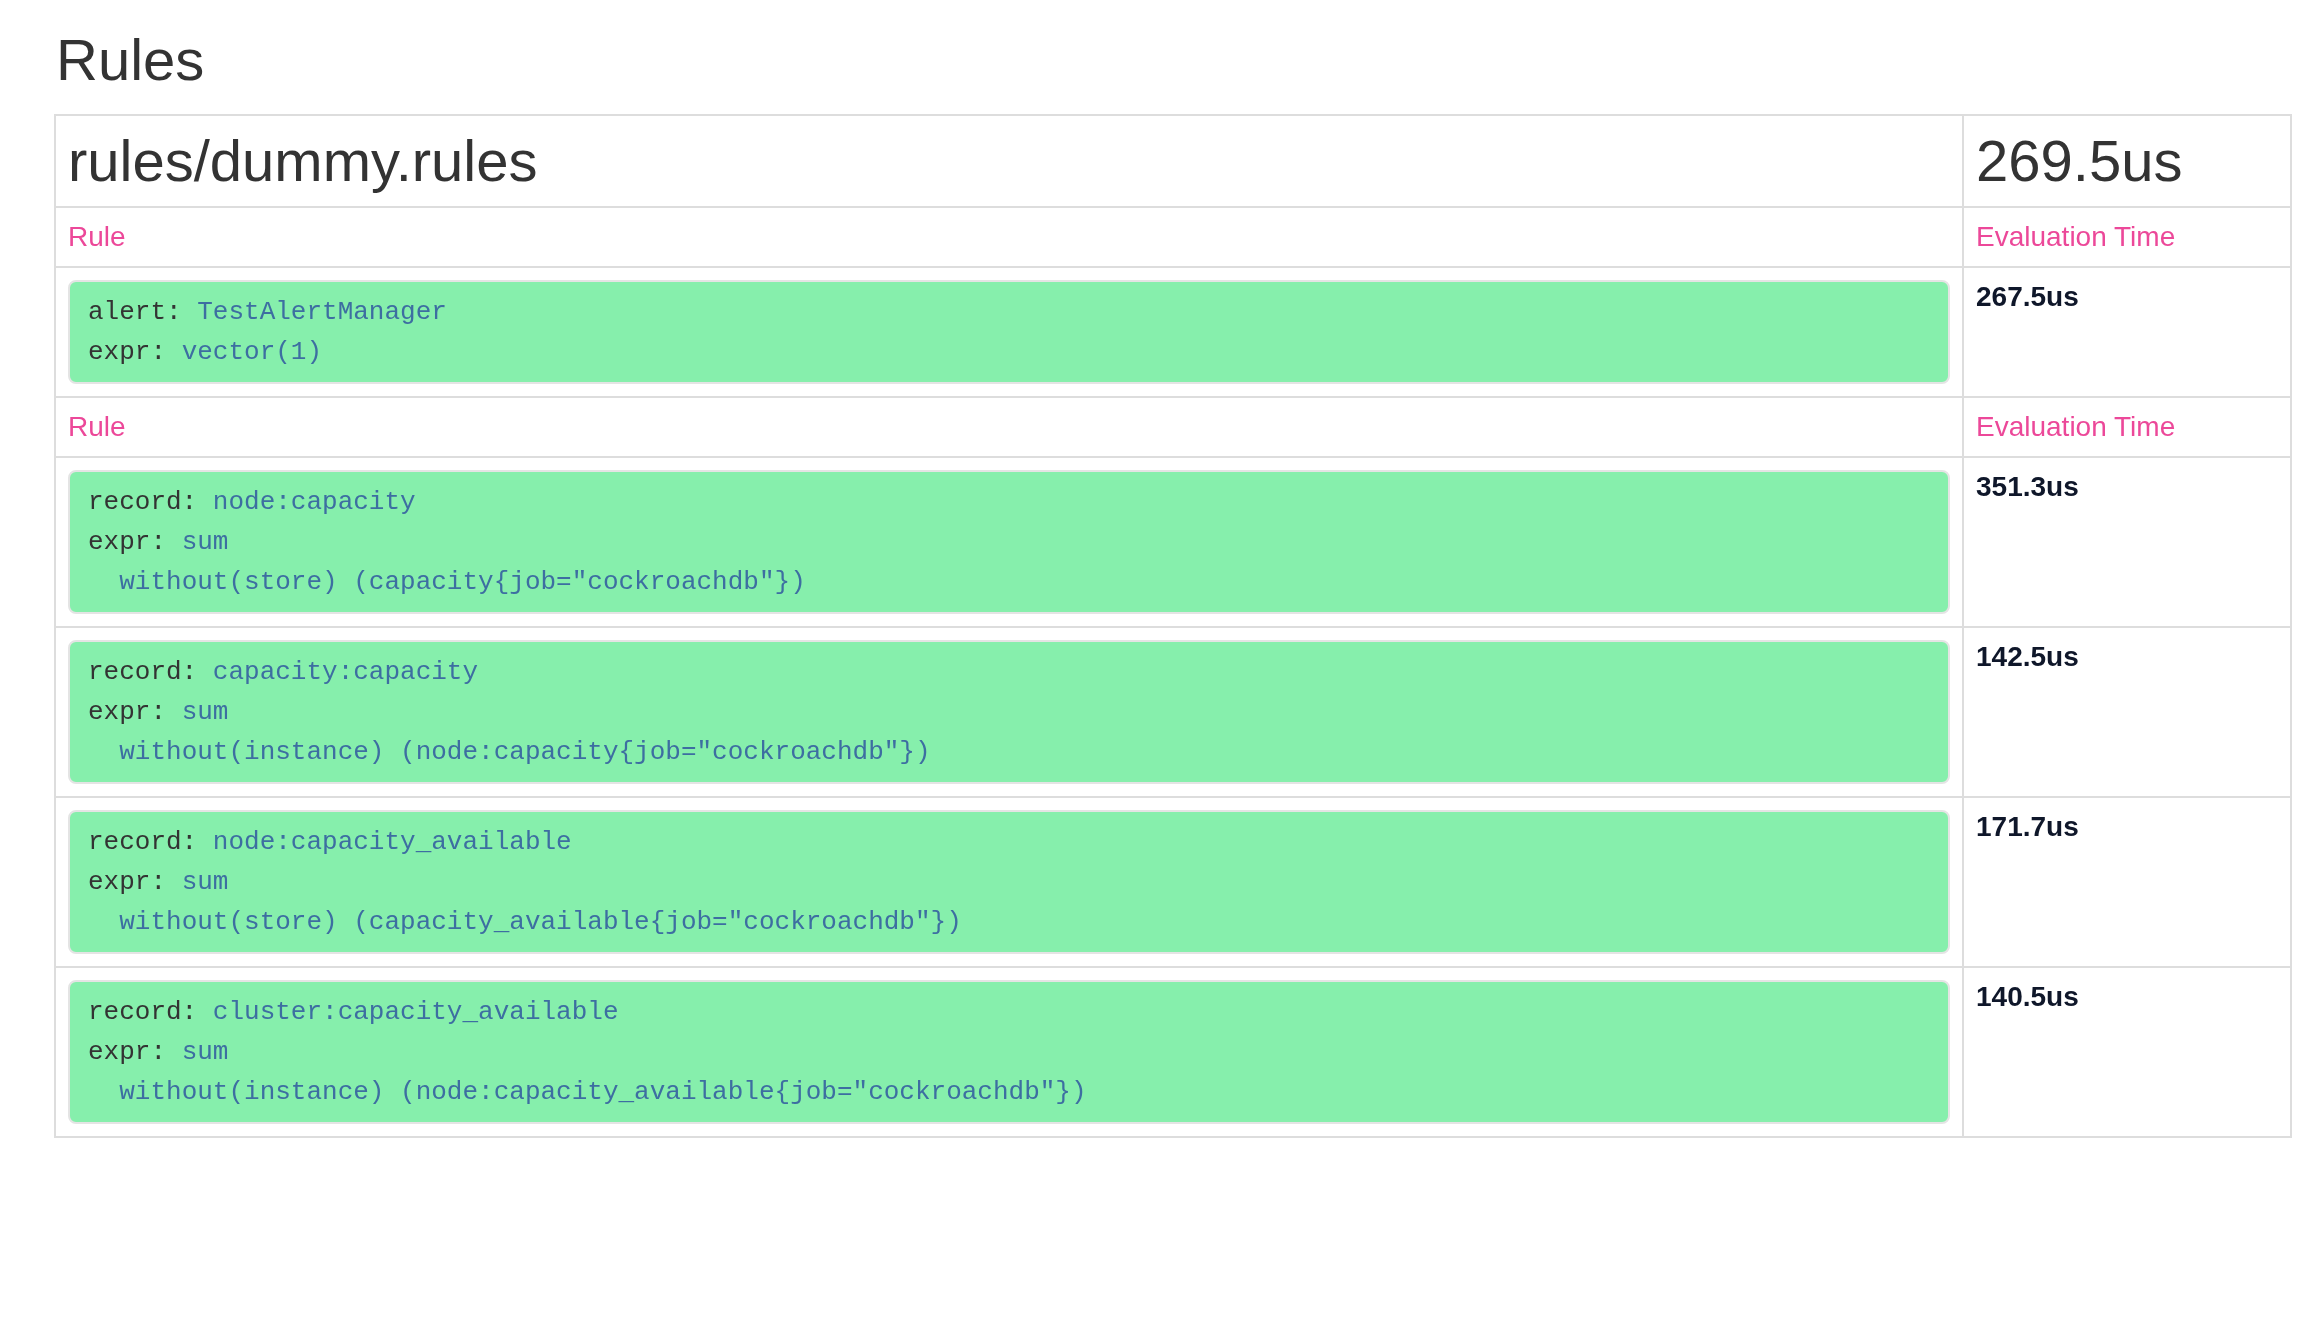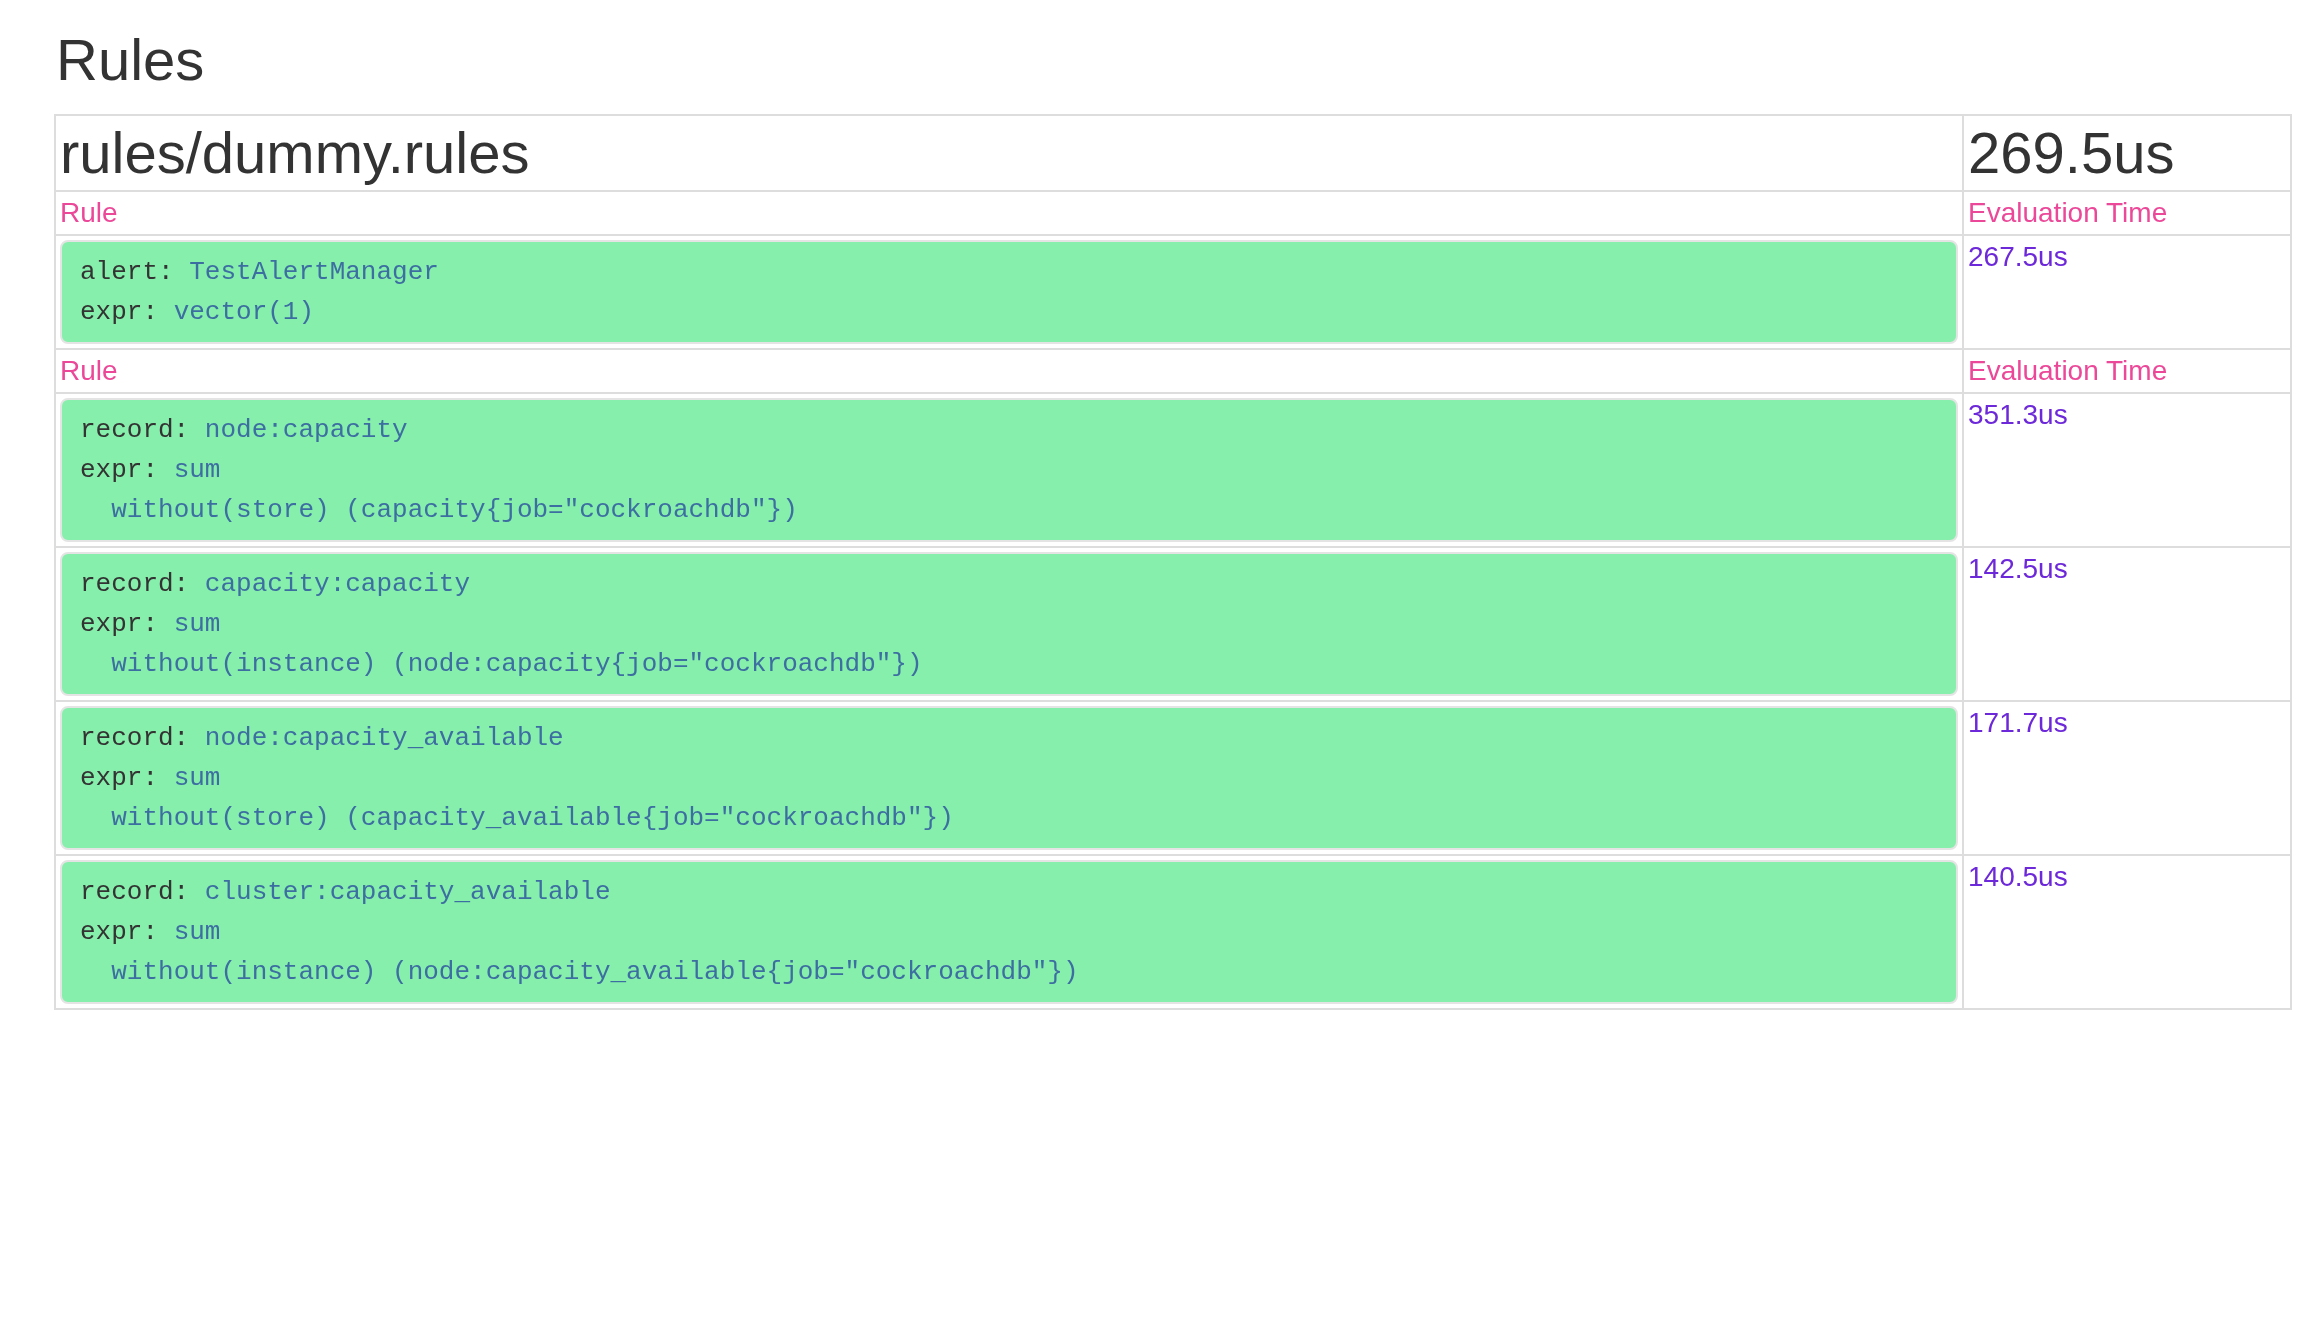--- a/index.html
+++ b/index.html
@@ -30,21 +30,21 @@
     width: 100%;
     border-collapse: collapse;
     table-layout: fixed;
   }
   table.rules-table col.col-time {
     width: 328px;
   }
   table.rules-table td {
     border: 2px solid #dddddd;
     vertical-align: top;
-    padding: 4px;
+    padding: 12px;
   }
   
   td.group-name-cell, td.group-time-cell {
     padding: 44px 20px;
   }
   h2.group-name, h2.group-time {
     margin: 0;
     font-size: 58px;
     font-weight: 500;
     line-height: 66px;
@@ -82,21 +82,22 @@
   }
   a.code-link {
     color: #3d6ea1;
     text-decoration: none;
     cursor: pointer;
   }
   td.time-cell {
     padding: 20px 20px;
     font-size: 28px;
     line-height: 34px;
-    color: #6d28d9;
+    color: #0f172a;
+    font-weight: bold;
   }
 </style>
 </head>
 <body>
 
 <div class="page">
   <h1 class="page-title">Rules</h1>
   <table class="rules-table">
     <colgroup>
       <col class="col-rule">

